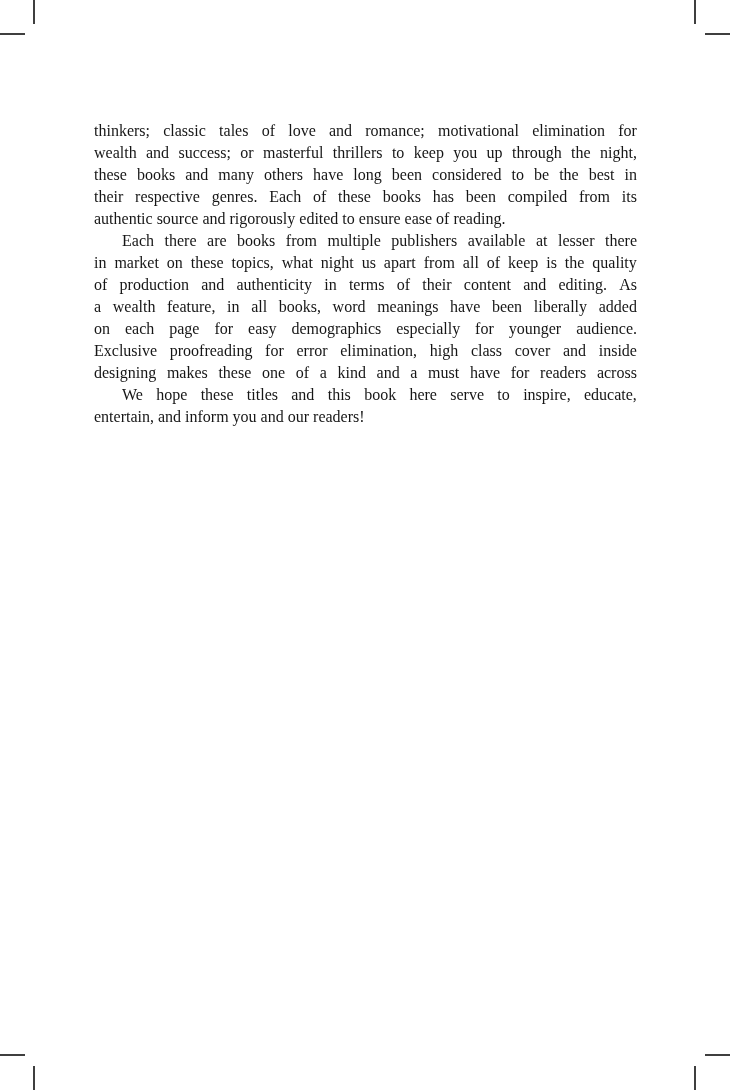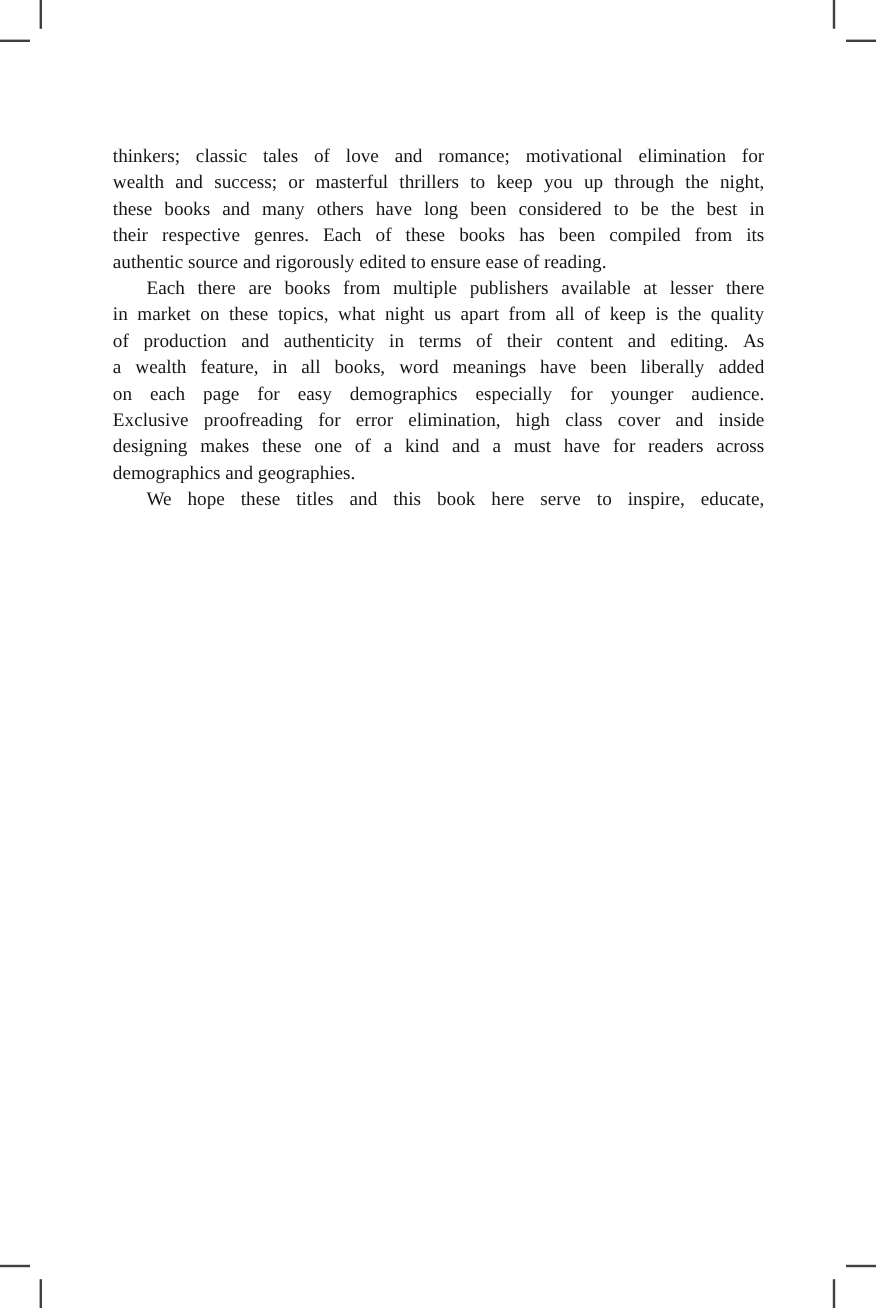--- a/index.html
+++ b/index.html
@@ -227,34 +227,34 @@
           <span>a</span>
           <span>kind</span>
           <span>and</span>
           <span>a</span>
           <span>must</span>
           <span>have</span>
           <span>for</span>
           <span>readers</span>
           <span>across</span>
         </div>
-      <div class="line last">demographics and geographies.</div>
     </div>
 
     <div class="para">
       <div class="line justify indent">
           <span>We</span>
           <span>hope</span>
           <span>these</span>
           <span>titles</span>
           <span>and</span>
           <span>this</span>
           <span>book</span>
           <span>here</span>
           <span>serve</span>
           <span>to</span>
           <span>inspire,</span>
           <span>educate,</span>
         </div>
+      <div class="line last">entertain, and inform you and our readers!</div>
     </div>
 
   </div>
 </div>
 
 </body></html>

